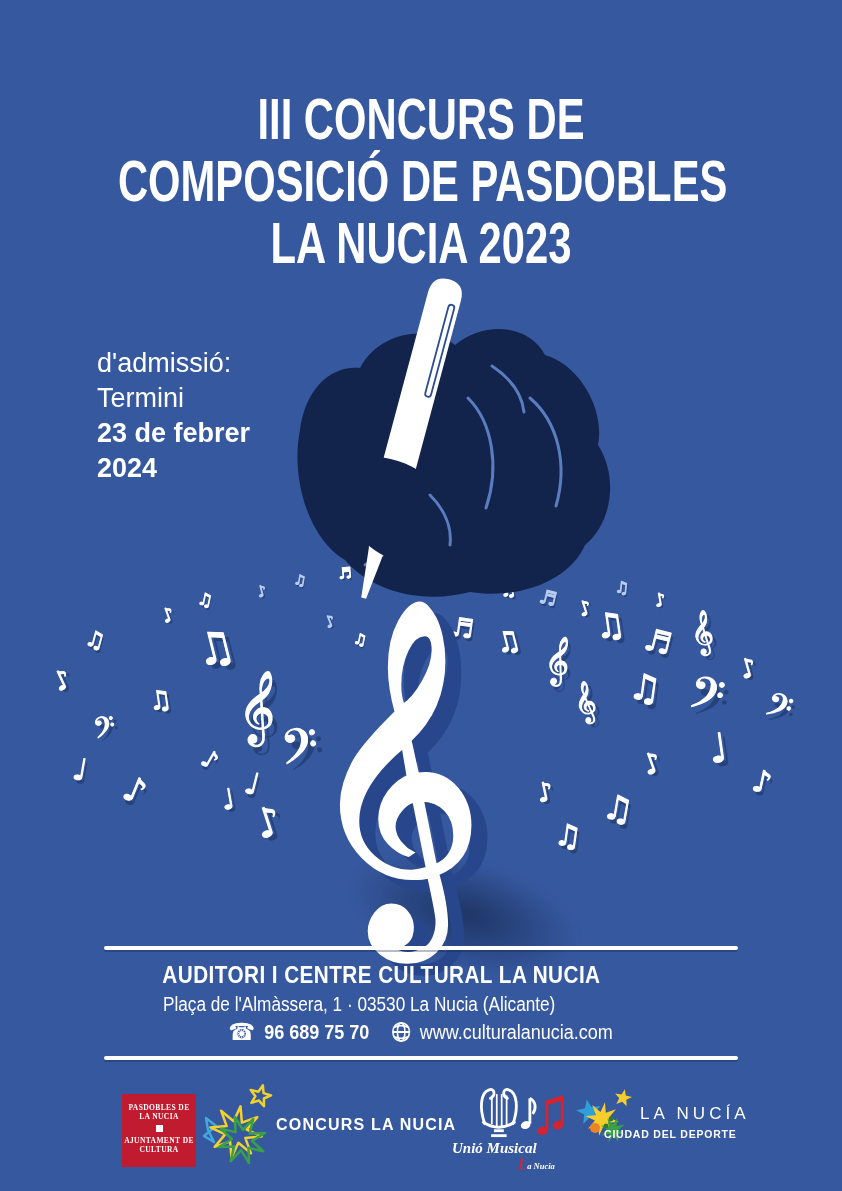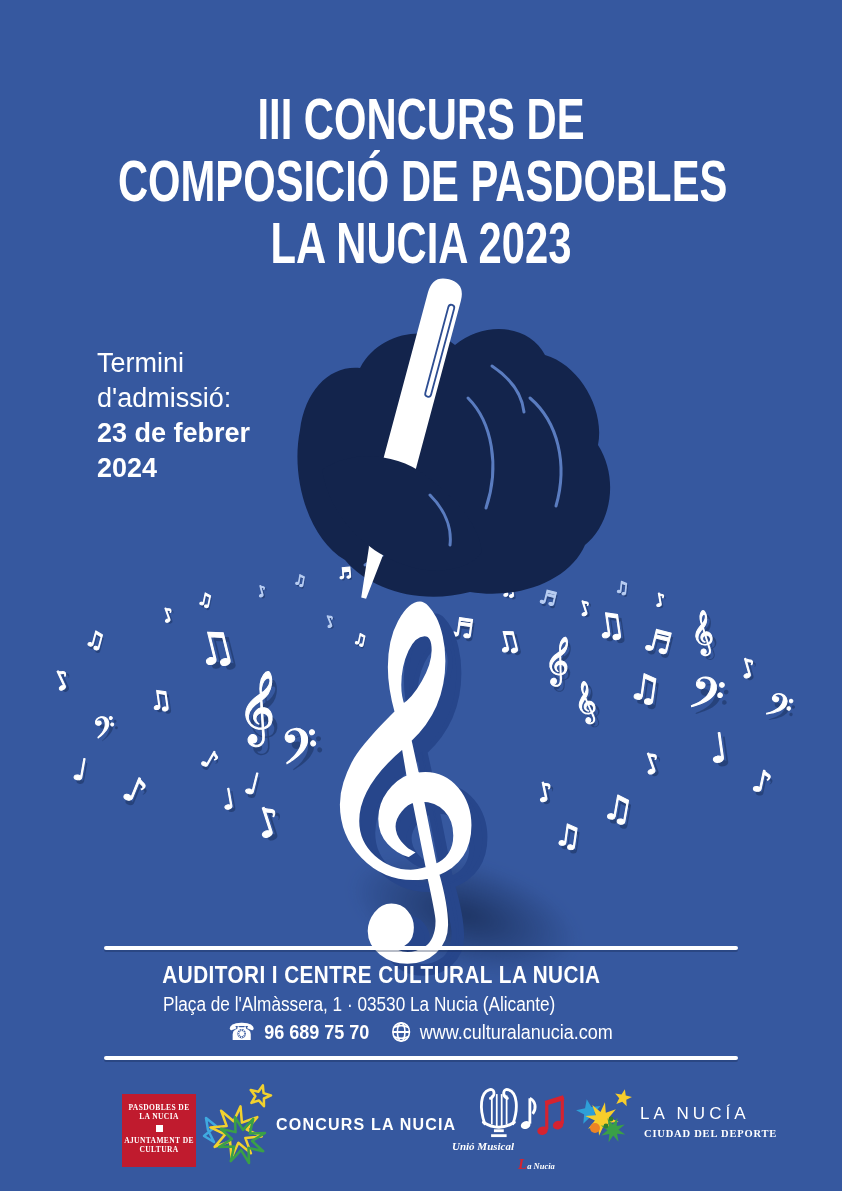--- a/index.html
+++ b/index.html
@@ -57,43 +57,43 @@
   .logo-ajuntament{position:absolute; left:122px; top:14px; width:74px; height:73px;
     background:#c01b2e; text-align:center; font-family:"Liberation Serif", serif;
     font-weight:700; font-size:7.5px; line-height:9px; letter-spacing:0.4px; padding-top:9px;
     box-sizing:border-box;}
   .aj-square{width:7px; height:7px; background:#ffffff; margin:4px auto;}
   .logo-auditori-stars{position:absolute; left:198px; top:0px;}
   .logo-auditori-label{position:absolute; left:276px; top:36px; font-size:16px; font-weight:700;
     letter-spacing:1.2px; white-space:nowrap;}
   .logo-unio{position:absolute; left:450px; top:0px; width:120px; height:95px;}
   .unio-text{position:absolute; left:2px; top:60px; font-family:"Liberation Serif", serif;
-    font-style:italic; font-weight:700; font-size:11px; white-space:nowrap;}
+    font-style:italic; font-weight:700; font-size:15px; white-space:nowrap;}
   .unio-sub{position:absolute; left:68px; top:76px; font-family:"Liberation Serif", serif;
     font-style:italic; font-weight:700; font-size:8.5px; white-space:nowrap;}
   .unio-sub::first-letter{color:#d52330; font-size:15px;}
   .logo-deporte-stars{position:absolute; left:576px; top:8px;}
   .deporte-main{position:absolute; left:640px; top:24px; font-size:17px; letter-spacing:4px; white-space:nowrap;}
-  .deporte-sub{position:absolute; left:644px; top:48px; font-size:10.5px; font-weight:700;
-    letter-spacing:0.8px; white-space:nowrap;font-family:Liberation Serif, serif;}
+  .deporte-sub{position:absolute; left:604px; top:48px; font-size:10.5px; font-weight:700;
+    letter-spacing:0.8px; white-space:nowrap;}
 </style>
 </head>
 <body>
 
 <div class="poster">
 
   <header class="title">
     <span class="title-line">III CONCURS DE</span>
     <span class="title-line">COMPOSICIÓ DE PASDOBLES</span>
     <span class="title-line">LA NUCIA 2023</span>
   </header>
 
   <aside class="deadline">
+    <div class="dl">d'admissió:</div>
     <div class="dl">Termini</div>
-    <div class="dl">d'admissió:</div>
     <div class="dl bold">23 de febrer</div>
     <div class="dl bold">2024</div>
   </aside>
 
   <div class="clef-ground-shadow"></div>
 
   <div class="note-field" id="note-field">
       <span class="note" style="left: 262px; top: 592px; font-size: 15px; transform: translate(-50%, -50%) rotate(-15deg); color: rgb(184, 205, 242);">♪</span>
       <span class="note" style="left: 300px; top: 580px; font-size: 14px; transform: translate(-50%, -50%) rotate(10deg); color: rgb(184, 205, 242);">♫</span>
       <span class="note" style="left: 345px; top: 574px; font-size: 15px; transform: translate(-50%, -50%) rotate(-5deg); color: rgb(255, 255, 255);">♬</span>

